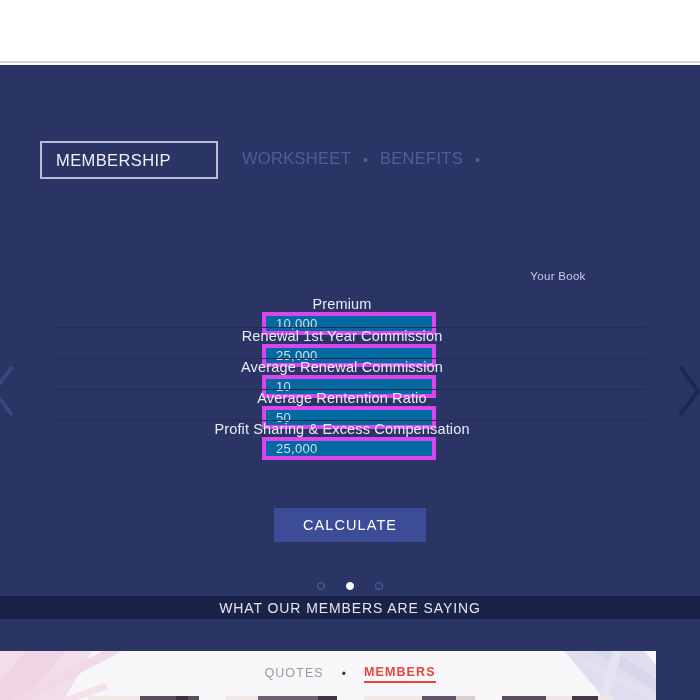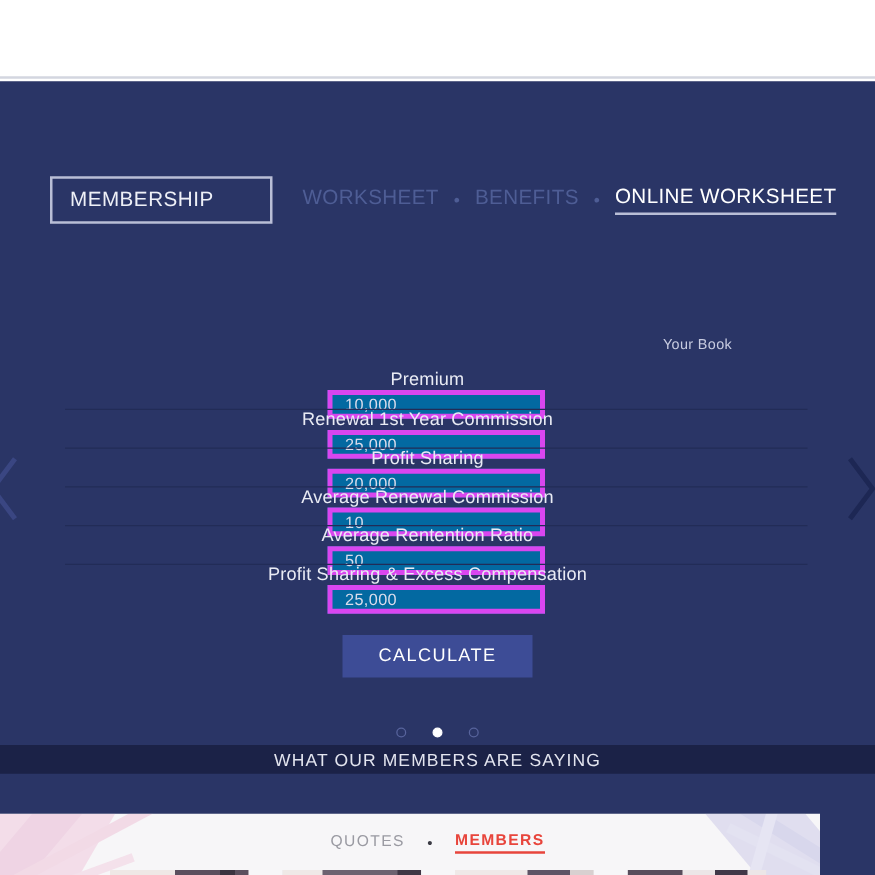--- a/index.html
+++ b/index.html
@@ -204,21 +204,20 @@
 
     <div class="membership-box">
       <span>MEMBERSHIP</span>
     </div>
 
     <div class="nav-links">
       <div class="nav-link">WORKSHEET</div>
       <div class="nav-dot">•</div>
       <div class="nav-link">BENEFITS</div>
       <div class="nav-dot">•</div>
-      <div class="nav-link active">ONLINE WORKSHEET</div>
     </div>
   </div>
 
   <div class="col-header">Your Book</div>
 
   <div class="rows">
 
     <div class="row">
       <div class="row-label">Premium</div>
       <div class="row-field">
@@ -226,26 +225,20 @@
       </div>
     </div>
 
     <div class="row">
       <div class="row-label">Renewal 1st Year Commission</div>
       <div class="row-field">
         <span>25,000</span>
       </div>
     </div>
 
-    <div class="row">
-      <div class="row-label">Profit Sharing</div>
-      <div class="row-field">
-        <span>20,000</span>
-      </div>
-    </div>
 
     <div class="row">
       <div class="row-label">Average Renewal Commission</div>
       <div class="row-field">
         <span>10</span>
       </div>
     </div>
 
     <div class="row">
       <div class="row-label">Average Rentention Ratio</div>

